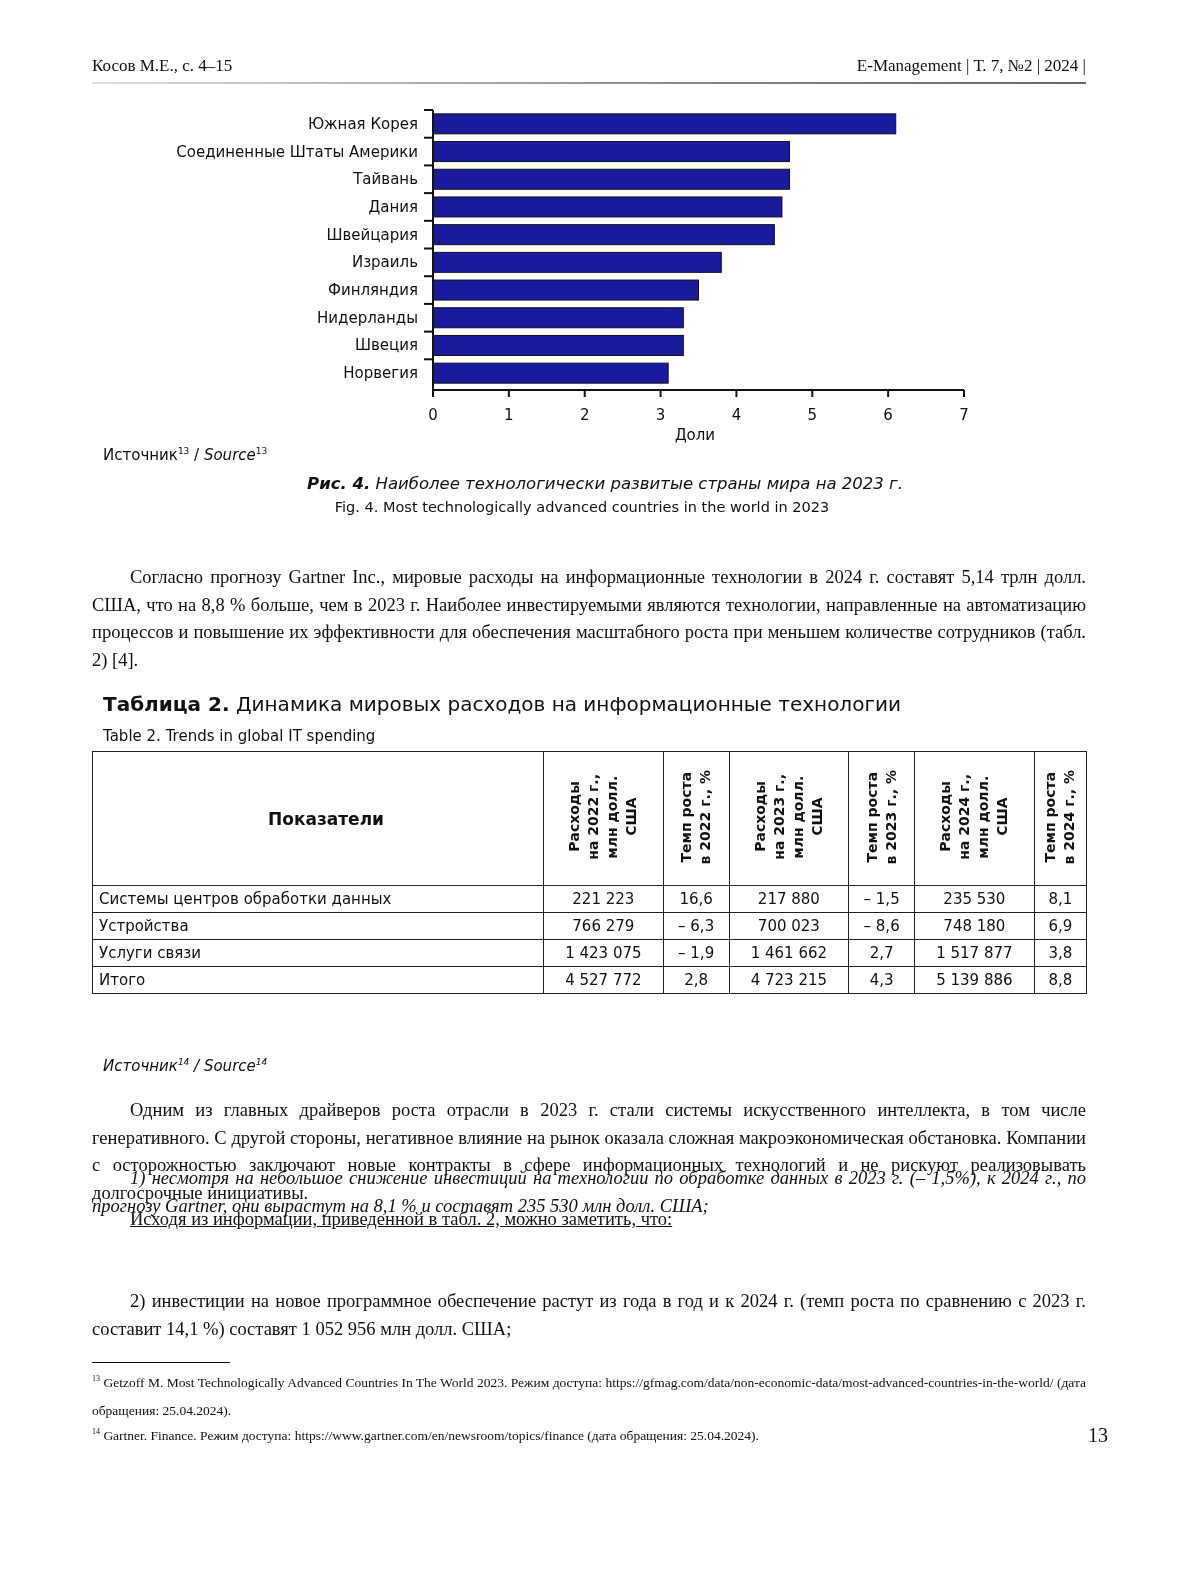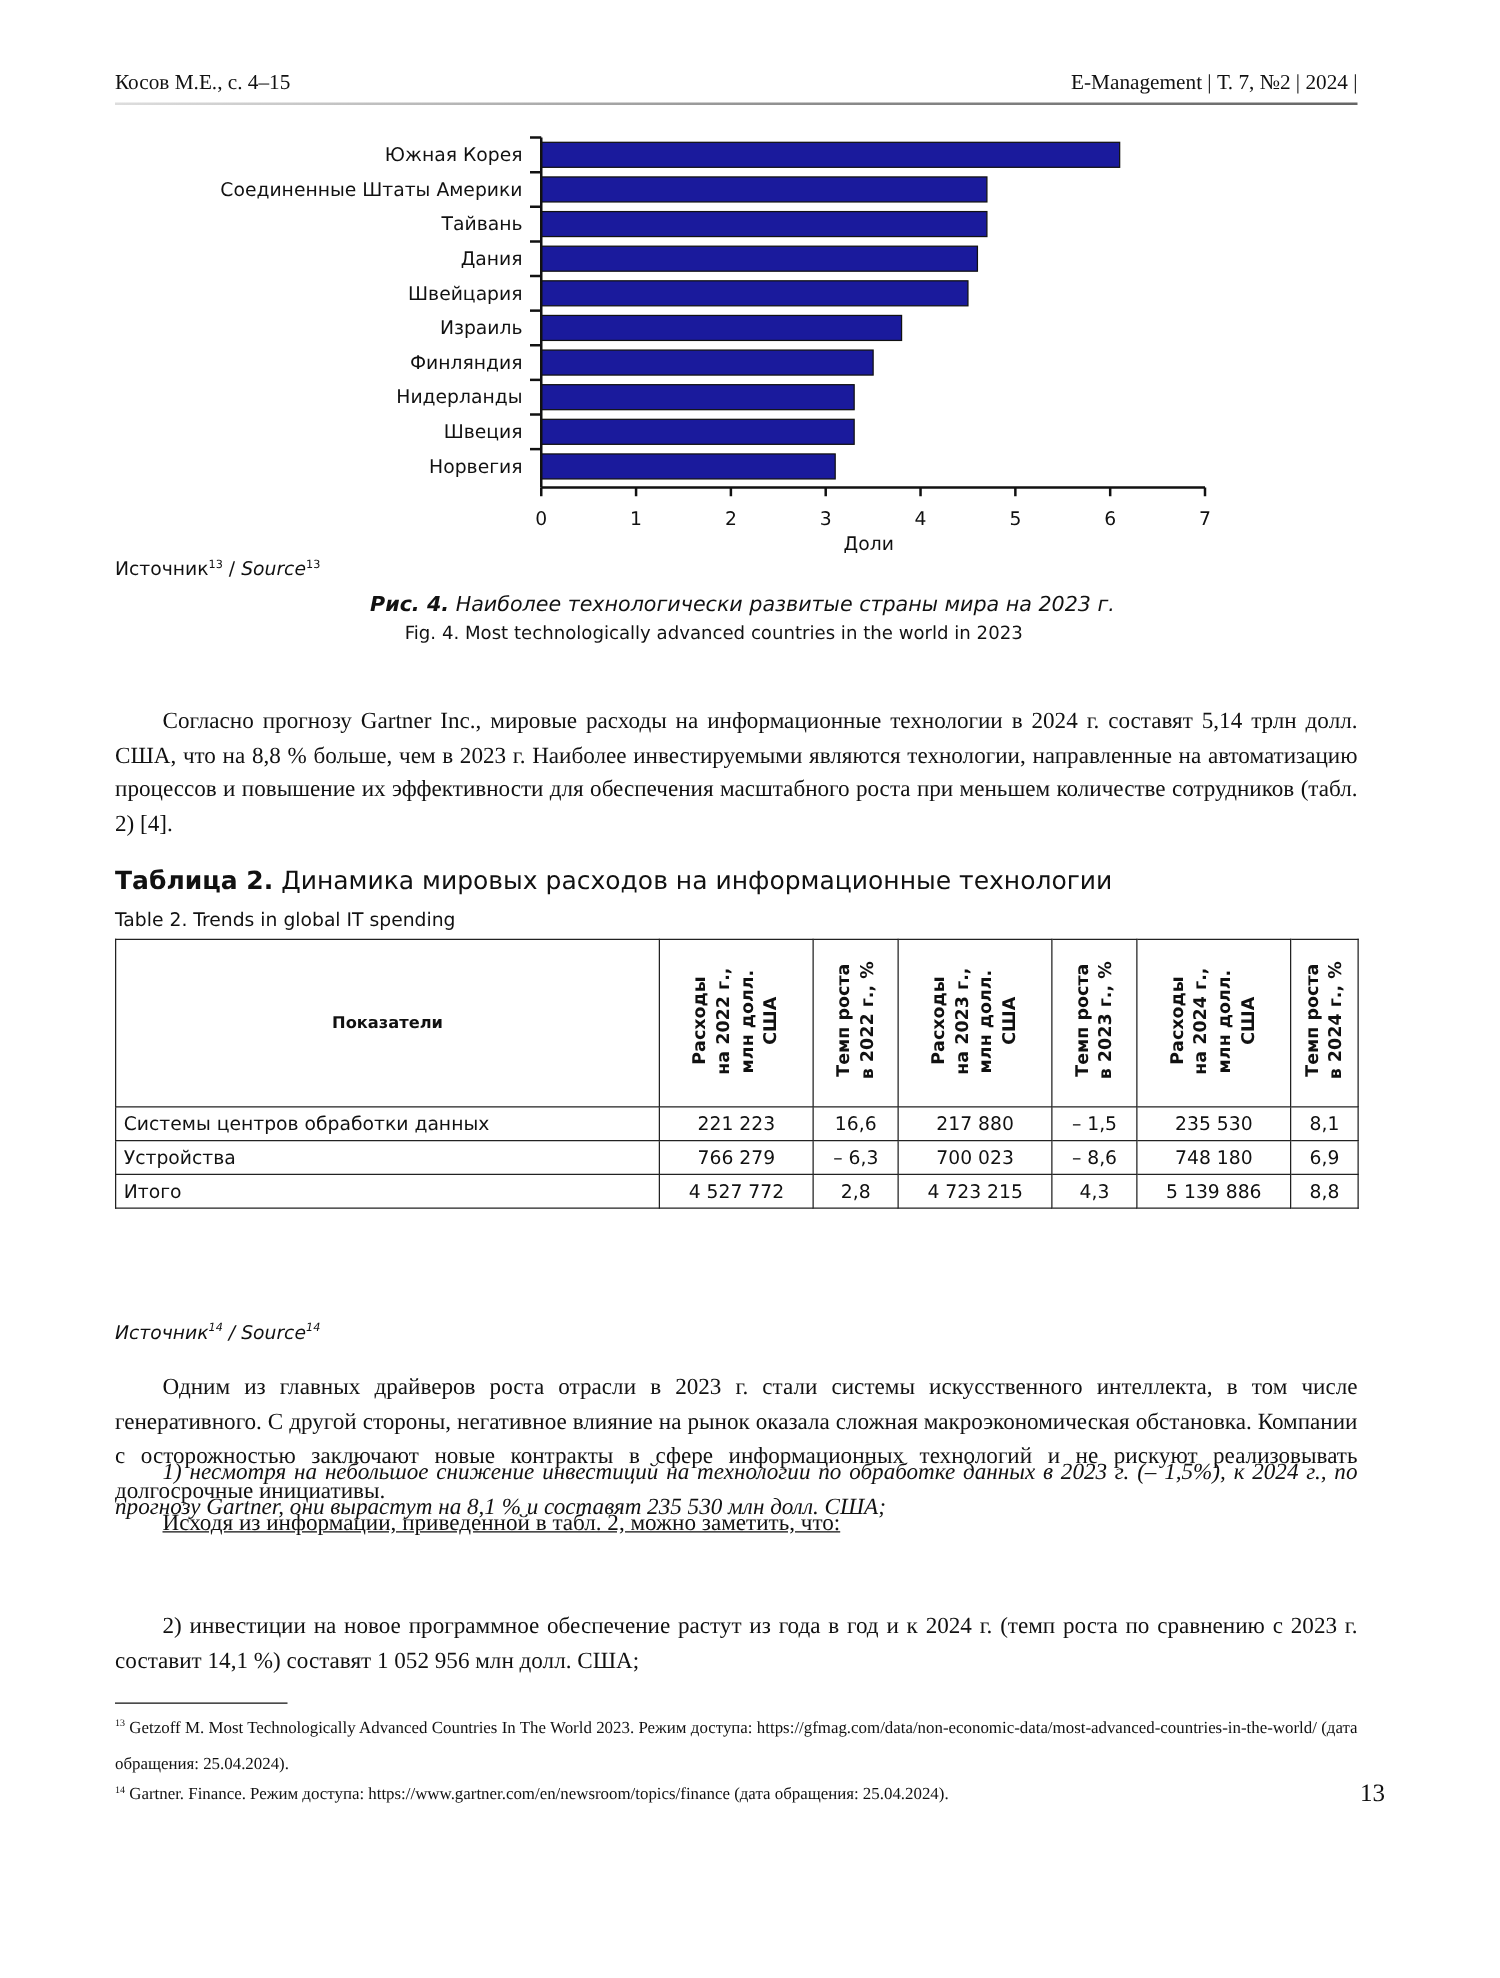--- a/index.html
+++ b/index.html
@@ -1,18 +1,18 @@
 <!DOCTYPE html>
 <html><head>
 <meta charset="utf-8">
 <style>
   html, body { margin: 0; padding: 0; background: #ffffff; }
   body { width: 1200px; height: 1582px; position: relative; overflow: hidden; color: #111; }
   .serif { font-family: "Liberation Serif", "DejaVu Serif", serif; }
-  .sans { font-family: "DejaVu Sans", "Liberation Sans", sans-serif; }
+  .sans { font-family: "DejaVu Sans", "Liberation Sans", sans-serif; margin-left: 11px; }
 
   
   .running-head { position: absolute; left: 92px; top: 56px; width: 994px; height: 26px; }
   .running-head .left { position: absolute; left: 0; top: 0; font-size: 17px; }
   .running-head .right { position: absolute; right: 0; top: 0; font-size: 17px; }
   .head-rule { position: absolute; left: 92px; top: 82px; width: 994px; height: 2px;
                background: linear-gradient(to right, #ddd, #888 60%, #666); }
 
   
   #chart-svg { position: absolute; left: 0; top: 100px; width: 1200px; height: 350px; }
@@ -32,21 +32,21 @@
 
   
   .tbl-title { position: absolute; left: 92px; top: 692px; font-size: 20px; }
   .tbl-title b { font-weight: bold; }
   .tbl-subtitle { position: absolute; left: 92px; top: 727px; font-size: 15px; }
 
   table.data { position: absolute; left: 92px; top: 751px; width: 995px; border-collapse: collapse;
                font-family: "DejaVu Sans", "Liberation Sans", sans-serif; font-size: 15px; }
   table.data th, table.data td { border: 1.5px solid #222; }
   table.data th { height: 133px; padding: 0; font-weight: bold; font-size: 14px; }
-  table.data th.first { width: 434px; font-size: 13px; }
+  table.data th.first { width: 434px; font-size: 17px; padding-left: 16px; }
   .vert { writing-mode: vertical-rl; transform: rotate(180deg); display: inline-block; text-align: center;
           line-height: 19px; white-space: nowrap; }
   table.data td { height: 26px; padding: 0 6px; text-align: center; }
   table.data td.label { text-align: left; margin-left: 12px; }
 
   .tbl-source { position: absolute; left: 92px; top: 1057px; font-size: 15px; font-style: italic; }
   .tbl-source sup { font-size: 9px; }
 
   
   .fn-rule { position: absolute; left: 92px; top: 1362px; width: 138px; height: 1px; background: #111; }
@@ -165,20 +165,29 @@
       <tr>
         <td class="label">Устройства</td>
         <td>766 279</td>
         <td>– 6,3</td>
         <td>700 023</td>
         <td>– 8,6</td>
         <td>748 180</td>
         <td>6,9</td>
       </tr>
       <tr>
+        <td class="label">Услуги связи</td>
+        <td>1 423 075</td>
+        <td>– 1,9</td>
+        <td>1 461 662</td>
+        <td>2,7</td>
+        <td>1 517 877</td>
+        <td>3,8</td>
+      </tr>
+      <tr>
         <td class="label">Итого</td>
         <td>4 527 772</td>
         <td>2,8</td>
         <td>4 723 215</td>
         <td>4,3</td>
         <td>5 139 886</td>
         <td>8,8</td>
       </tr>
     </tbody>
 </table>

